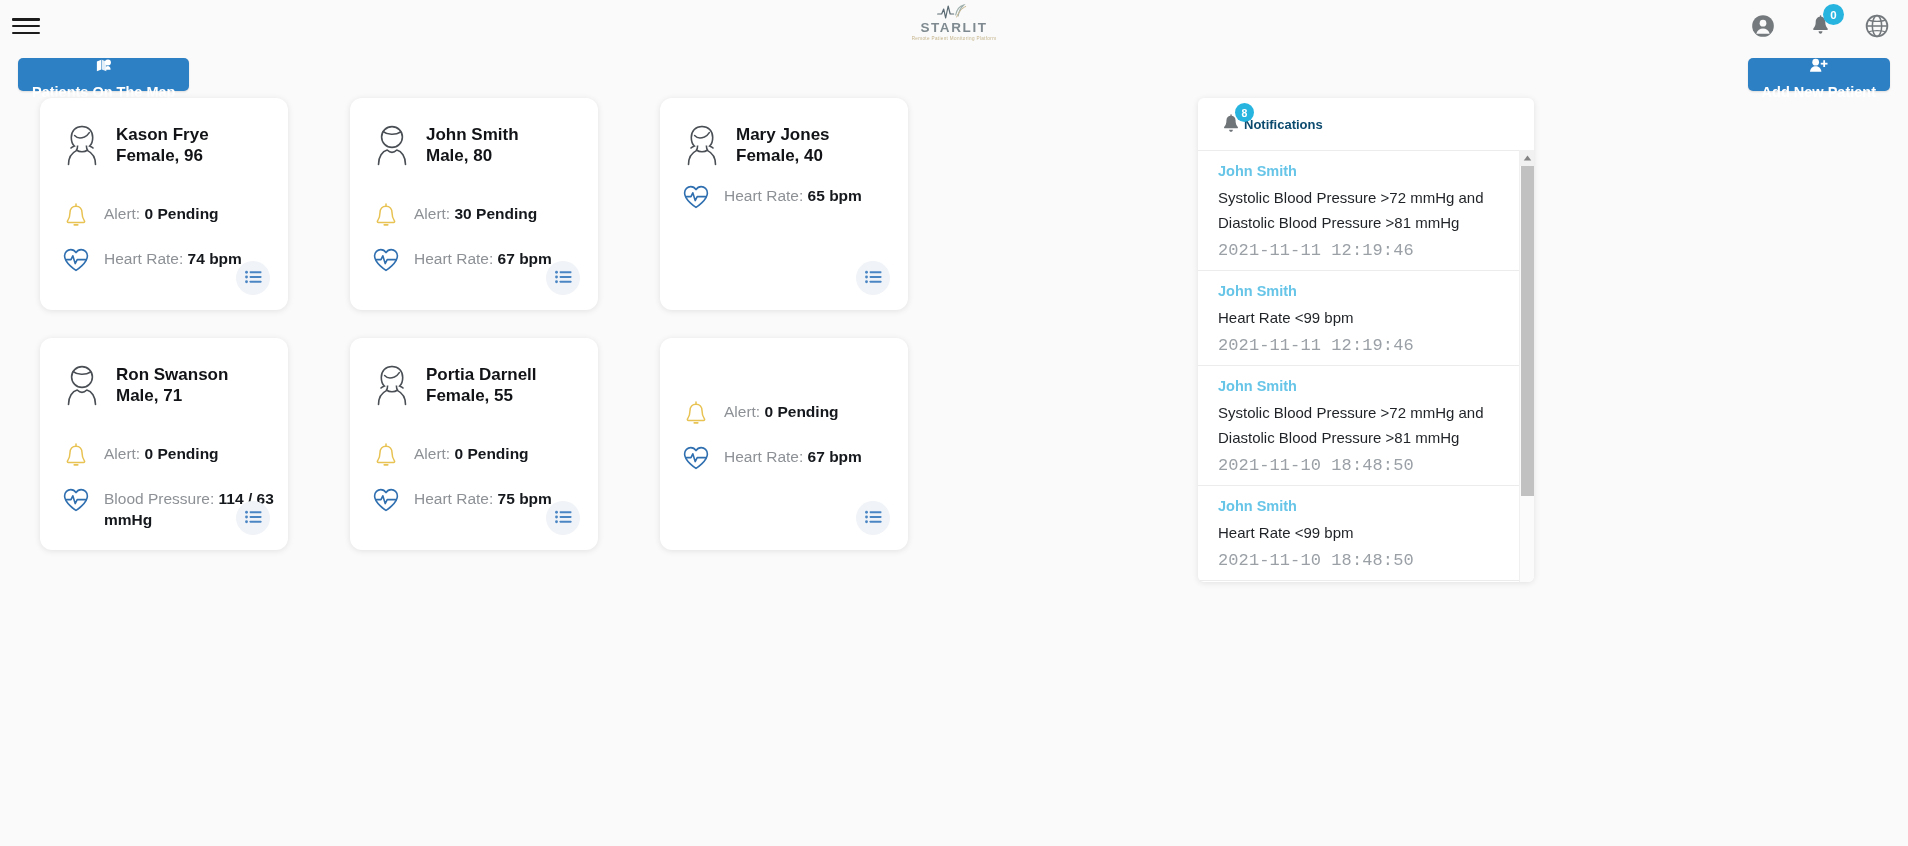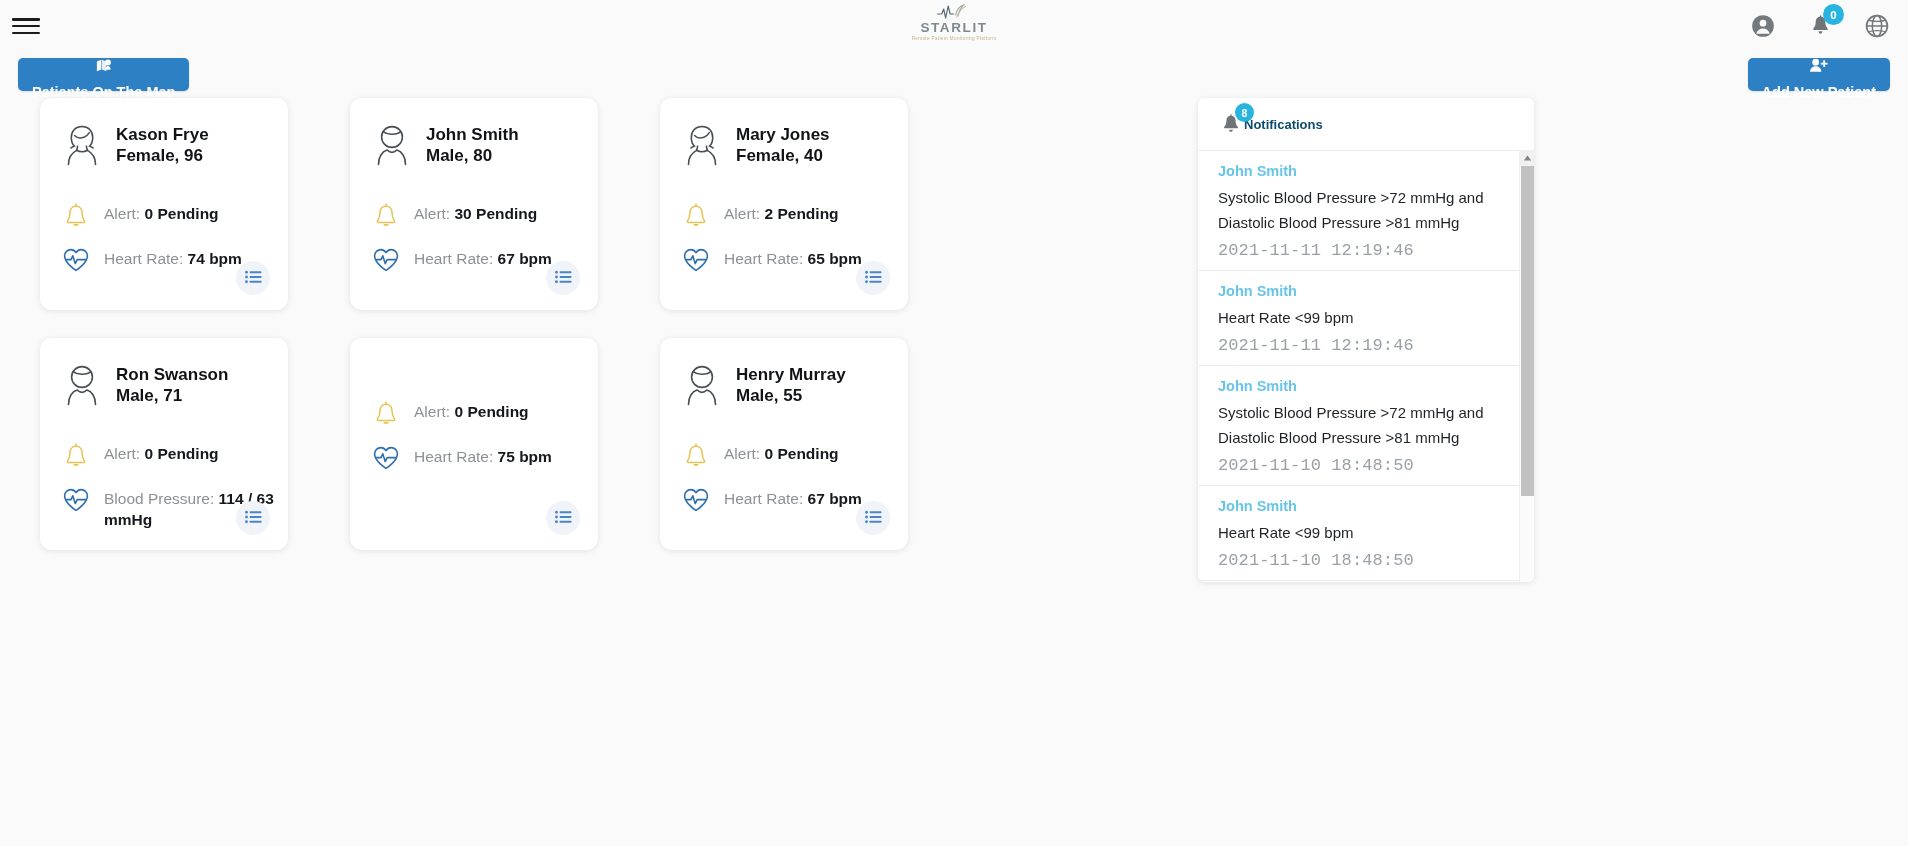--- a/index.html
+++ b/index.html
@@ -441,30 +441,20 @@
               <path d="M15.6 21.6 C15.6 24 15.2 25.3 14.4 26 C16 27.2 17.9 27.8 20 27.8 C22.1 27.8 24 27.2 25.6 26 C24.8 25.3 24.4 24 24.4 21.6" fill="none" stroke="#4a4f55" stroke-width="1.6" stroke-linejoin="round"></path>
               <path d="M6.5 40.5 C6.5 33.2 10.2 28.6 14.4 26.6" fill="none" stroke="#4a4f55" stroke-width="1.6" stroke-linecap="round"></path>
               <path d="M33.5 40.5 C33.5 33.2 29.8 28.6 25.6 26.6" fill="none" stroke="#4a4f55" stroke-width="1.6" stroke-linecap="round"></path>
             </svg>
           </span>
           <span>
             <div class="p-name">Mary Jones</div>
             <div class="p-meta">Female, 40</div>
           </span>
         </div>
-        <div class="stat-row first">
-          <span class="stat-icon">
-            <svg width="24" height="27" viewBox="0 0 24 27">
-              <path d="M12 4.2 C8.3 4.2 6 6.9 6 10.6 C6 15.9 4.4 17.8 3.5 19 C3.1 19.6 3.5 20.4 4.3 20.4 L19.7 20.4 C20.5 20.4 20.9 19.6 20.5 19 C19.6 17.8 18 15.9 18 10.6 C18 6.9 15.7 4.2 12 4.2 Z" fill="none" stroke="#e8c252" stroke-width="1.5" stroke-linejoin="round"></path>
-              <rect x="9.4" y="21.9" width="5.2" height="1.9" rx="0.95" fill="#e8c252"></rect>
-              <path d="M12 4.2 L12 1.9" stroke="#e8c252" stroke-width="1.5" stroke-linecap="round"></path>
-            </svg>
-          </span>
-          <span class="stat-text"><span>Alert:</span> <b>2 Pending</b></span>
-        </div>
         <div class="stat-row">
           <span class="stat-icon">
             <svg width="28" height="26" viewBox="0 0 28 26">
               <path d="M14 23.4 C14 23.4 2.6 16.2 2.6 9 C2.6 5.2 5.5 2.6 8.8 2.6 C11.1 2.6 12.9 3.8 14 5.6 C15.1 3.8 16.9 2.6 19.2 2.6 C22.5 2.6 25.4 5.2 25.4 9 C25.4 16.2 14 23.4 14 23.4 Z" fill="none" stroke="#2f6fb0" stroke-width="1.6" stroke-linejoin="round"></path>
               <path d="M4.4 12.6 L9 12.6 L10.8 8.8 L13.2 16.6 L15.2 12.6 L23.6 12.6" fill="none" stroke="#2f6fb0" stroke-width="1.6" stroke-linecap="round" stroke-linejoin="round"></path>
             </svg>
           </span>
           <span class="stat-text"><span>Heart Rate:</span> <b>65 bpm</b></span>
         </div>
         <button class="card-detail-btn">
@@ -516,20 +506,36 @@
               <circle cx="1.6" cy="2" r="1.5" fill="#4b86c4"></circle>
               <rect x="5" y="1" width="12.4" height="2.1" rx="0.5" fill="#4b86c4"></rect>
               <circle cx="1.6" cy="7" r="1.5" fill="#4b86c4"></circle>
               <rect x="5" y="6" width="12.4" height="2.1" rx="0.5" fill="#4b86c4"></rect>
               <circle cx="1.6" cy="12" r="1.5" fill="#4b86c4"></circle>
               <rect x="5" y="11" width="12.4" height="2.1" rx="0.5" fill="#4b86c4"></rect>
             </svg></span>
         </button>
       </div>
       <div class="card">
+        <div class="card-head">
+          <span class="avatar">
+            <svg width="40" height="42" viewBox="0 0 40 42">
+              <path d="M20 2.5 C13.6 2.5 9.3 7 9.3 13.4 C9.3 17.6 10.6 20.4 12.4 22 C10.9 22.6 9.6 23.2 9 24" fill="none" stroke="#4a4f55" stroke-width="1.6" stroke-linecap="round"></path>
+              <path d="M20 2.5 C26.4 2.5 30.7 7 30.7 13.4 C30.7 17.6 29.4 20.4 27.6 22 C29.1 22.6 30.4 23.2 31 24" fill="none" stroke="#4a4f55" stroke-width="1.6" stroke-linecap="round"></path>
+              <path d="M12.6 11.6 C14.6 13.8 18.6 14.6 22.4 13 C24.6 12 26.2 10.4 27.3 8.6" fill="none" stroke="#4a4f55" stroke-width="1.5" stroke-linecap="round"></path>
+              <path d="M15.6 21.6 C15.6 24 15.2 25.3 14.4 26 C16 27.2 17.9 27.8 20 27.8 C22.1 27.8 24 27.2 25.6 26 C24.8 25.3 24.4 24 24.4 21.6" fill="none" stroke="#4a4f55" stroke-width="1.6" stroke-linejoin="round"></path>
+              <path d="M6.5 40.5 C6.5 33.2 10.2 28.6 14.4 26.6" fill="none" stroke="#4a4f55" stroke-width="1.6" stroke-linecap="round"></path>
+              <path d="M33.5 40.5 C33.5 33.2 29.8 28.6 25.6 26.6" fill="none" stroke="#4a4f55" stroke-width="1.6" stroke-linecap="round"></path>
+            </svg>
+          </span>
+          <span>
+            <div class="p-name">Portia Darnell</div>
+            <div class="p-meta">Female, 55</div>
+          </span>
+        </div>
         <div class="stat-row first">
           <span class="stat-icon">
             <svg width="24" height="27" viewBox="0 0 24 27">
               <path d="M12 4.2 C8.3 4.2 6 6.9 6 10.6 C6 15.9 4.4 17.8 3.5 19 C3.1 19.6 3.5 20.4 4.3 20.4 L19.7 20.4 C20.5 20.4 20.9 19.6 20.5 19 C19.6 17.8 18 15.9 18 10.6 C18 6.9 15.7 4.2 12 4.2 Z" fill="none" stroke="#e8c252" stroke-width="1.5" stroke-linejoin="round"></path>
               <rect x="9.4" y="21.9" width="5.2" height="1.9" rx="0.95" fill="#e8c252"></rect>
               <path d="M12 4.2 L12 1.9" stroke="#e8c252" stroke-width="1.5" stroke-linecap="round"></path>
             </svg>
           </span>
           <span class="stat-text"><span>Alert:</span> <b>0 Pending</b></span>
         </div>
@@ -547,33 +553,20 @@
               <circle cx="1.6" cy="2" r="1.5" fill="#4b86c4"></circle>
               <rect x="5" y="1" width="12.4" height="2.1" rx="0.5" fill="#4b86c4"></rect>
               <circle cx="1.6" cy="7" r="1.5" fill="#4b86c4"></circle>
               <rect x="5" y="6" width="12.4" height="2.1" rx="0.5" fill="#4b86c4"></rect>
               <circle cx="1.6" cy="12" r="1.5" fill="#4b86c4"></circle>
               <rect x="5" y="11" width="12.4" height="2.1" rx="0.5" fill="#4b86c4"></rect>
             </svg></span>
         </button>
       </div>
       <div class="card">
-        <div class="card-head">
-          <span class="avatar">
-            <svg width="40" height="42" viewBox="0 0 40 42">
-              <circle cx="20" cy="13" r="10.4" fill="none" stroke="#4a4f55" stroke-width="1.6"></circle>
-              <path d="M11.2 7.6 C15 10.8 23.4 11.4 28.6 8" fill="none" stroke="#4a4f55" stroke-width="1.5" stroke-linecap="round"></path>
-              <path d="M6.5 40.5 C6.5 32.5 10.4 27.4 15.2 26 C16.8 27.6 18.4 28.4 20 28.4 C21.6 28.4 23.2 27.6 24.8 26 C29.6 27.4 33.5 32.5 33.5 40.5" fill="none" stroke="#4a4f55" stroke-width="1.6" stroke-linejoin="round" stroke-linecap="round"></path>
-            </svg>
-          </span>
-          <span>
-            <div class="p-name">Henry Murray</div>
-            <div class="p-meta">Male, 55</div>
-          </span>
-        </div>
         <div class="stat-row first">
           <span class="stat-icon">
             <svg width="24" height="27" viewBox="0 0 24 27">
               <path d="M12 4.2 C8.3 4.2 6 6.9 6 10.6 C6 15.9 4.4 17.8 3.5 19 C3.1 19.6 3.5 20.4 4.3 20.4 L19.7 20.4 C20.5 20.4 20.9 19.6 20.5 19 C19.6 17.8 18 15.9 18 10.6 C18 6.9 15.7 4.2 12 4.2 Z" fill="none" stroke="#e8c252" stroke-width="1.5" stroke-linejoin="round"></path>
               <rect x="9.4" y="21.9" width="5.2" height="1.9" rx="0.95" fill="#e8c252"></rect>
               <path d="M12 4.2 L12 1.9" stroke="#e8c252" stroke-width="1.5" stroke-linecap="round"></path>
             </svg>
           </span>
           <span class="stat-text"><span>Alert:</span> <b>0 Pending</b></span>
         </div>

